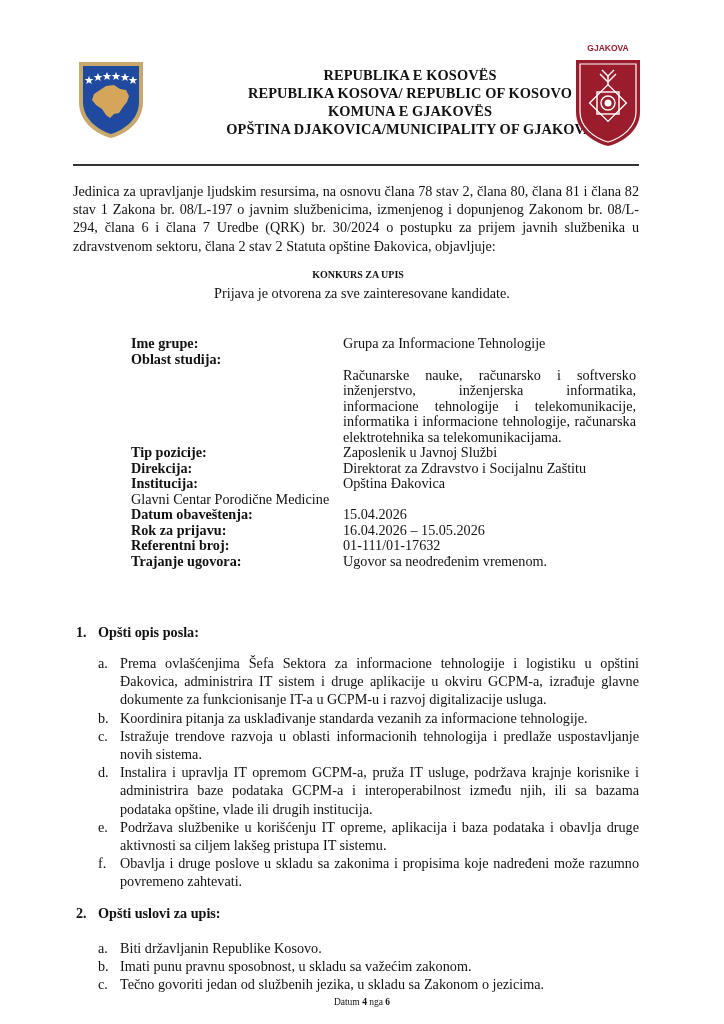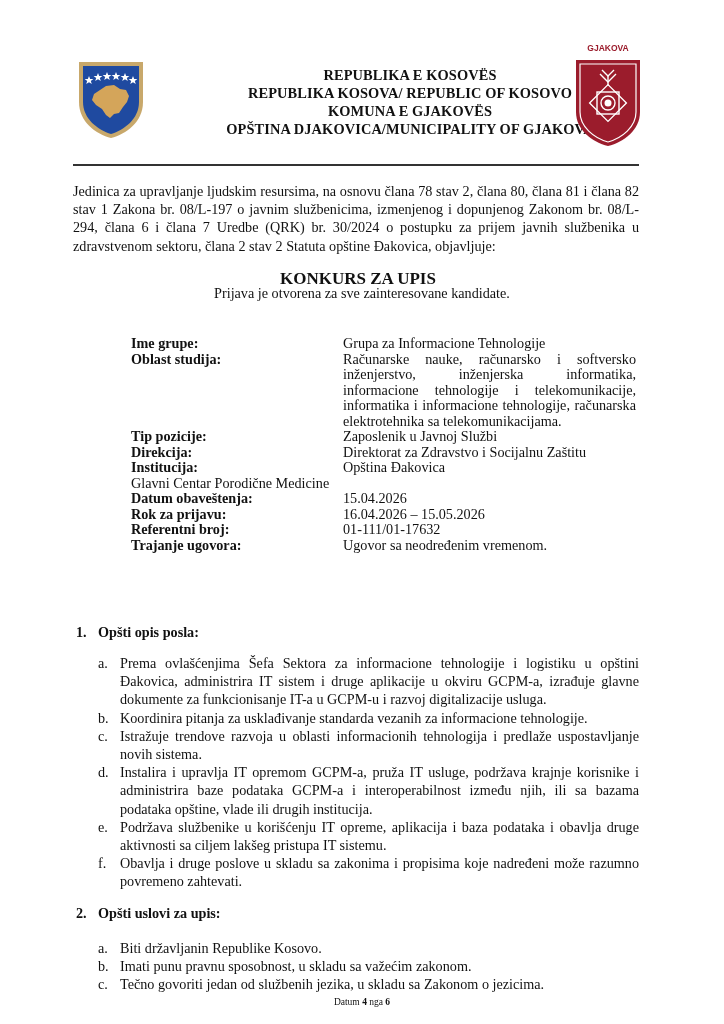--- a/index.html
+++ b/index.html
@@ -13,30 +13,30 @@
     .header-lines { position: absolute; left: 140px; top: 66px; width: 460px; text-align: center;
                     font-weight: bold; font-size: 14.4px; line-height: 18px; letter-spacing: 0.1px; padding-left: 40px; }
     .header-lines div { white-space: nowrap; }
     .rule { position: absolute; left: 73px; top: 164px; width: 566px; height: 0;
             border-top: 2px solid #333; }
 
     
     .intro { position: absolute; left: 73px; top: 182px; width: 566px; font-size: 14.2px;
              line-height: 18.2px; text-align: justify; }
     .konkurs-title { position: absolute; left: 0; top: 269px; width: 716px; text-align: center;
-                     font-weight: bold; font-size: 17px; }
+                     font-weight: bold; font-size: 10px; }
     .konkurs-sub { position: absolute; left: 0; top: 285px; width: 724px; text-align: center;
                    font-size: 14.2px; }
 
     
     .info { position: absolute; left: 131px; top: 336px; width: 510px; font-size: 14.2px; line-height: 15.5px; }
     .info-row { display: flex; }
     .info-label { width: 212px; flex: 0 0 212px; font-weight: bold; }
     .info-value { width: 293px; text-align: justify; }
-    .info-value.justify-lines { text-align: justify; text-align-last: left; }
+    .info-value.justify-lines { text-align: justify; text-align-last: left; margin-top: 16px; }
 
     
     .section-title { position: absolute; left: 76px; font-weight: bold; font-size: 14.2px; }
     .section-title .num { display: inline-block; width: 22px; }
     .list { position: absolute; left: 98px; width: 541px; font-size: 14.2px; line-height: 18.2px; }
     .list-item { display: flex; }
     .list-item .marker { flex: 0 0 22px; width: 22px; }
     .list-item .text { flex: 1; text-align: justify; }
     .footer { position: absolute; left: 0; top: 997px; width: 724px; text-align: center;
               font-size: 9.5px; }

